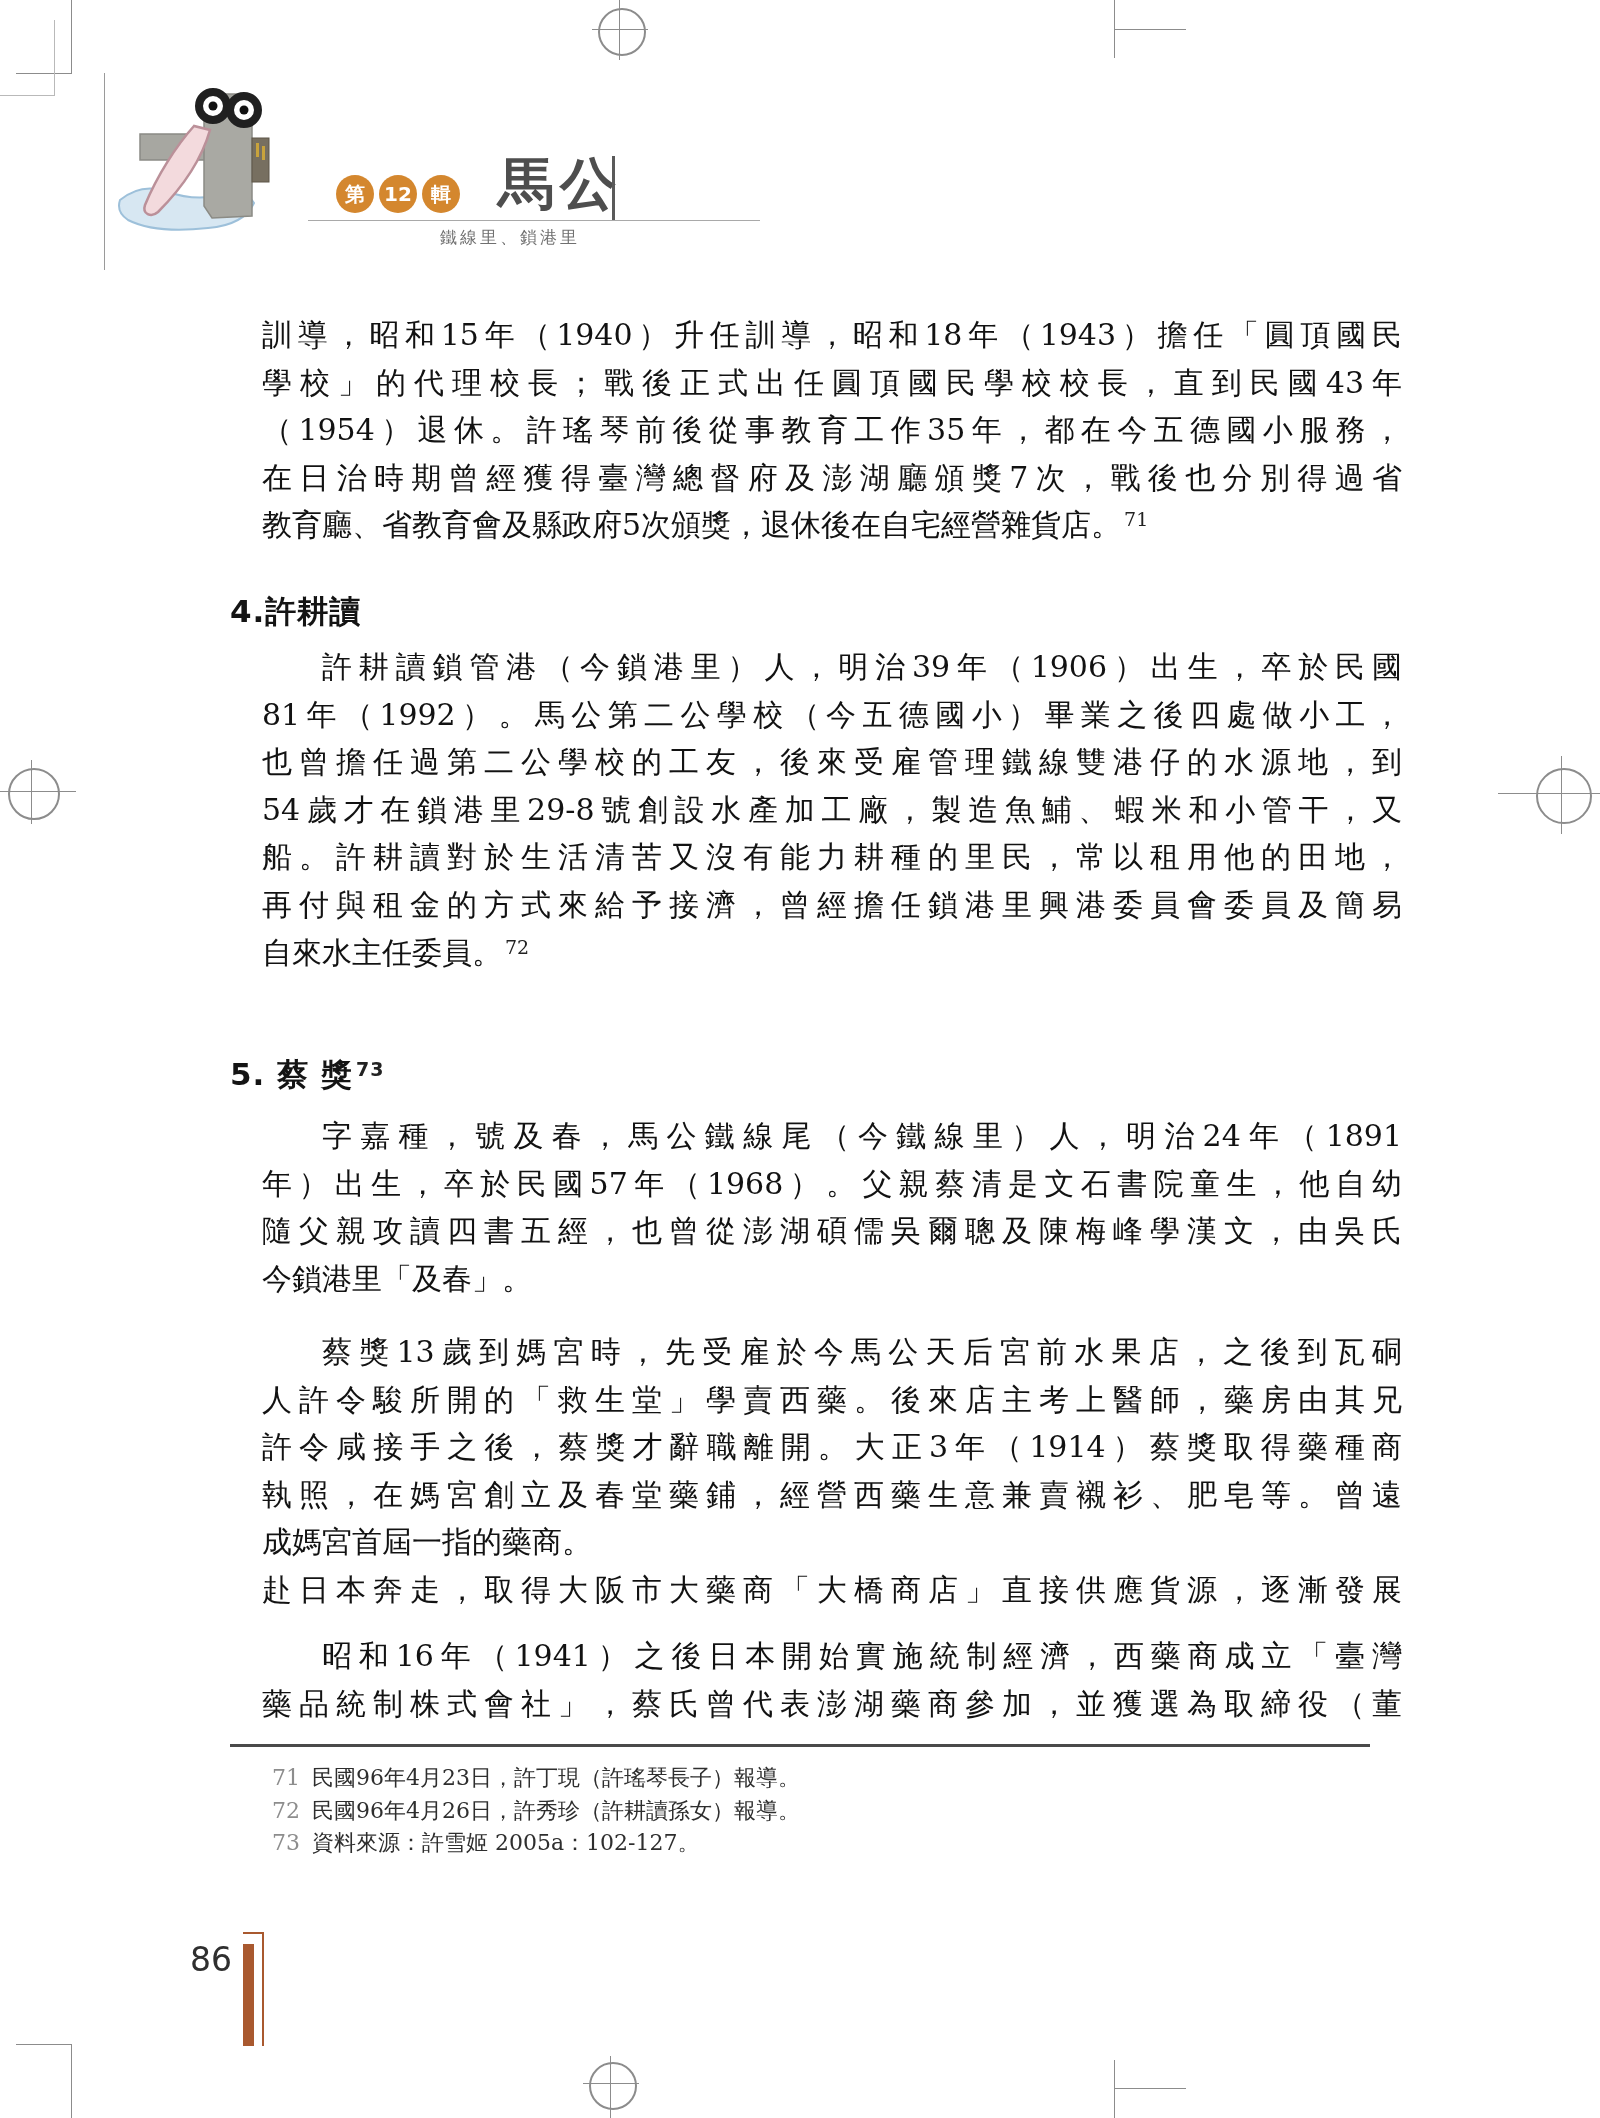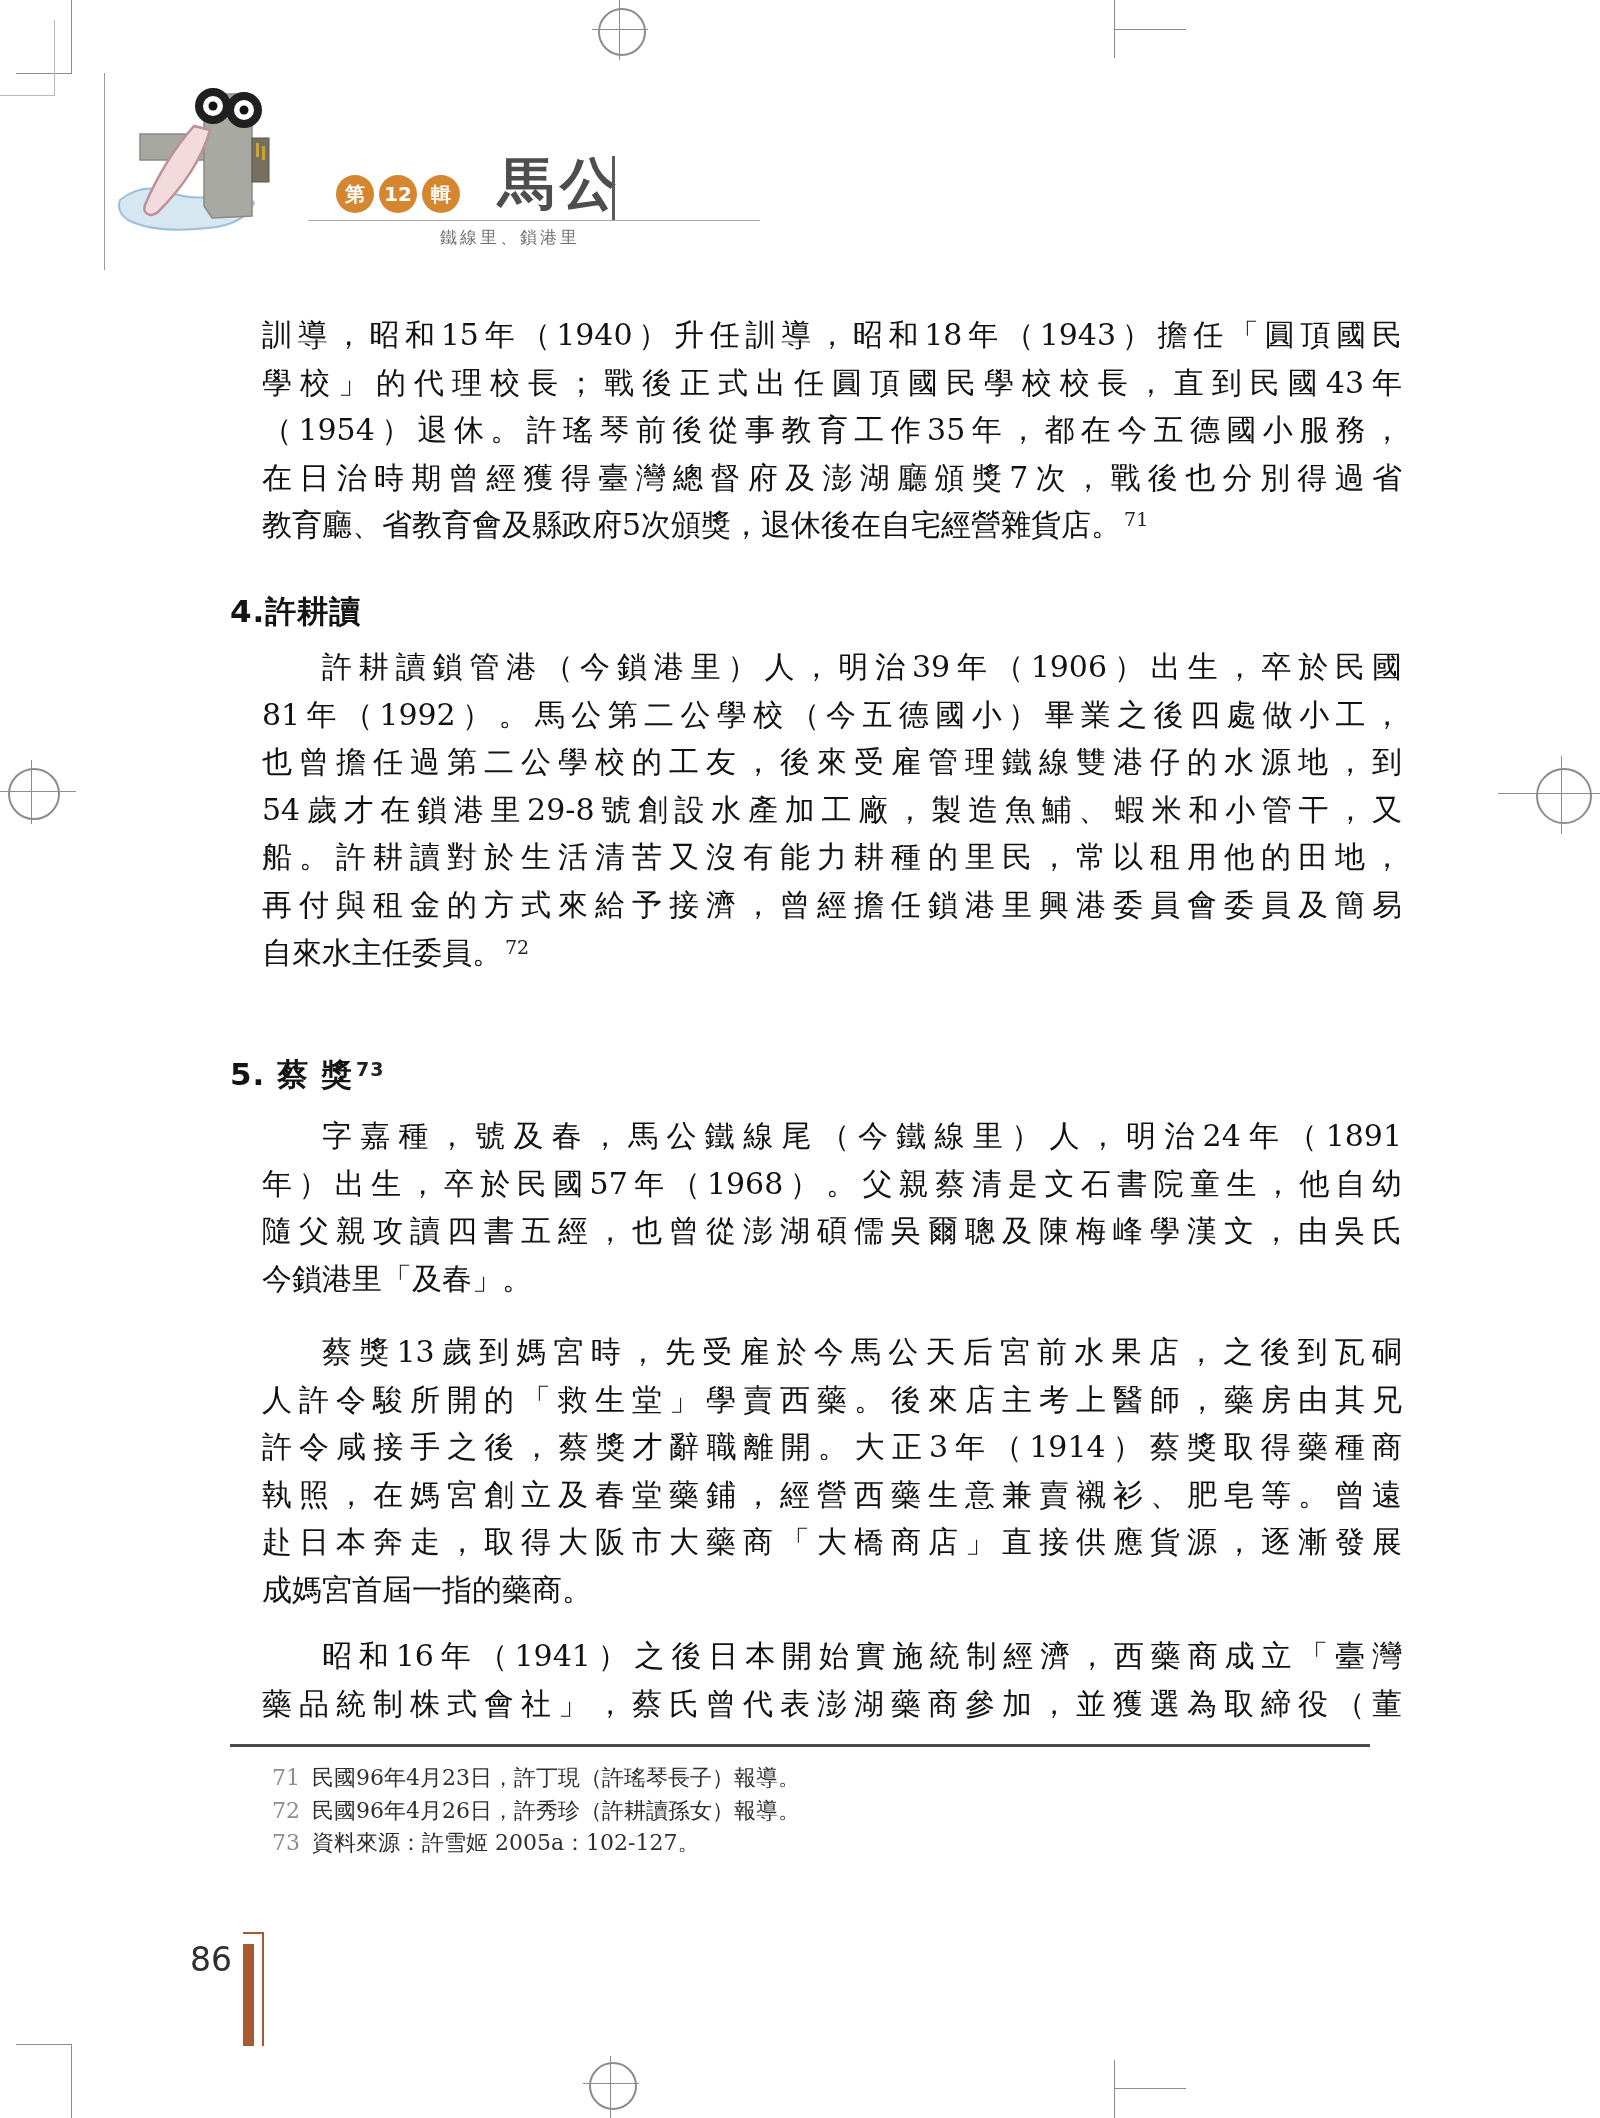--- a/index.html
+++ b/index.html
@@ -137,22 +137,22 @@
     <div class="line fill">年）出生，卒於民國57年（1968）。父親蔡清是文石書院童生，他自幼</div>
     <div class="line fill">隨父親攻讀四書五經，也曾從澎湖碩儒吳爾聰及陳梅峰學漢文，由吳氏</div>
     <div class="line">今鎖港里「及春」。</div>
   </div>
 
   <div class="para" style="top:1328px;">
     <div class="line fill indent">蔡獎13歲到媽宮時，先受雇於今馬公天后宮前水果店，之後到瓦硐</div>
     <div class="line fill">人許令駿所開的「救生堂」學賣西藥。後來店主考上醫師，藥房由其兄</div>
     <div class="line fill">許令咸接手之後，蔡獎才辭職離開。大正3年（1914）蔡獎取得藥種商</div>
     <div class="line fill">執照，在媽宮創立及春堂藥鋪，經營西藥生意兼賣襯衫、肥皂等。曾遠</div>
+    <div class="line">成媽宮首屆一指的藥商。</div>
     <div class="line fill">赴日本奔走，取得大阪市大藥商「大橋商店」直接供應貨源，逐漸發展</div>
-    <div class="line">成媽宮首屆一指的藥商。</div>
   </div>
 
   <div class="para" style="top:1632px;">
     <div class="line fill indent">昭和16年（1941）之後日本開始實施統制經濟，西藥商成立「臺灣</div>
     <div class="line fill">藥品統制株式會社」，蔡氏曾代表澎湖藥商參加，並獲選為取締役（董</div>
   </div>
 
   <div class="fn-sep"></div>
   <div class="footnotes">
     <div class="fnline"><span class="fnnum">71</span><span>民國96年4月23日，許丁現（許瑤琴長子）報導。</span></div>

